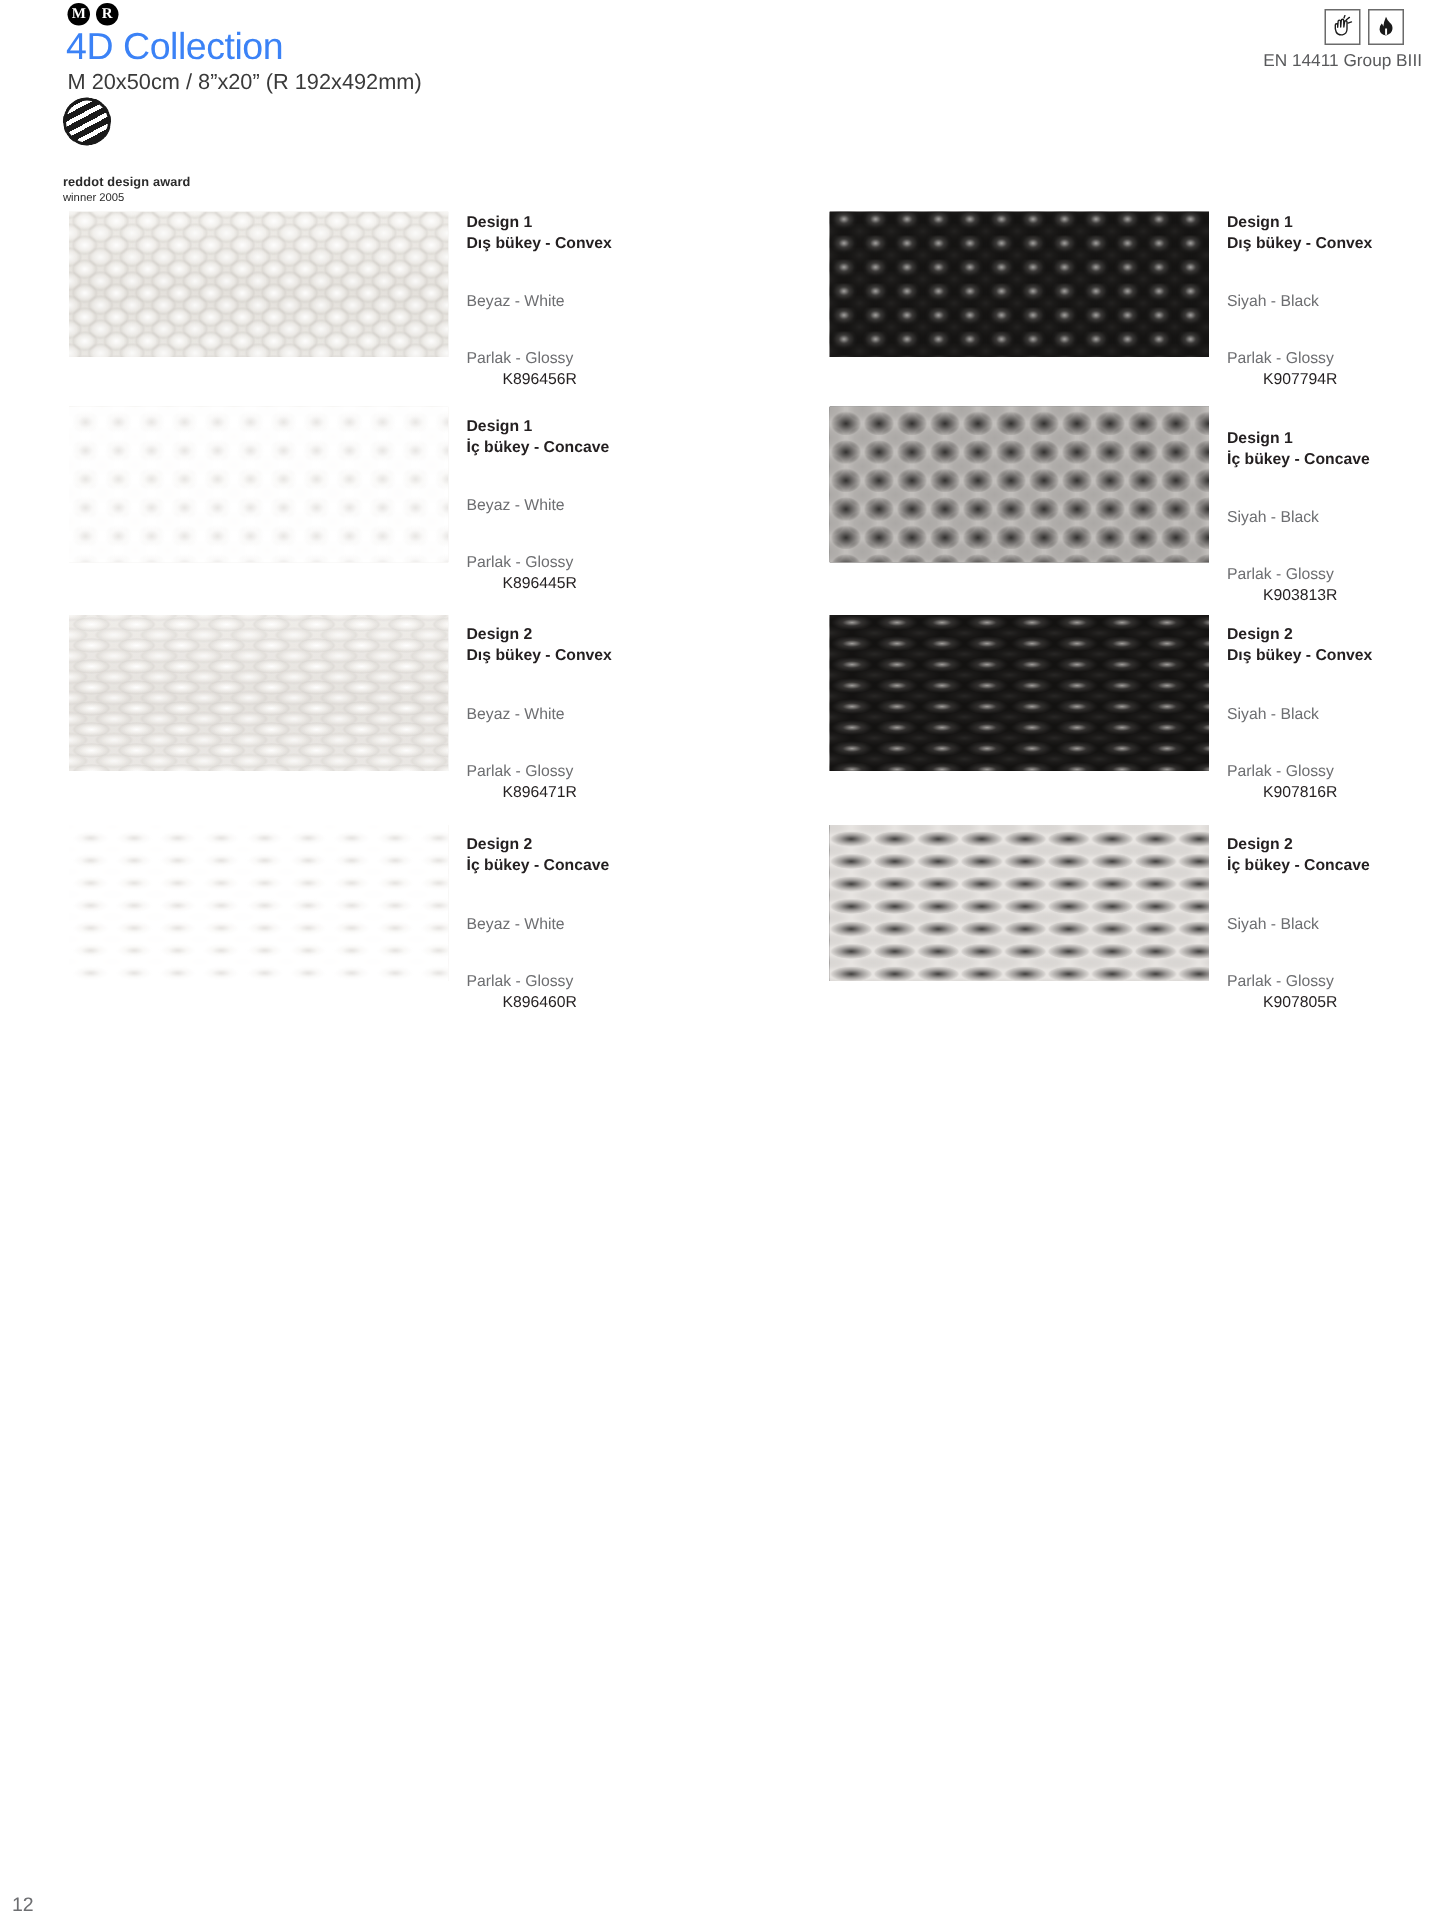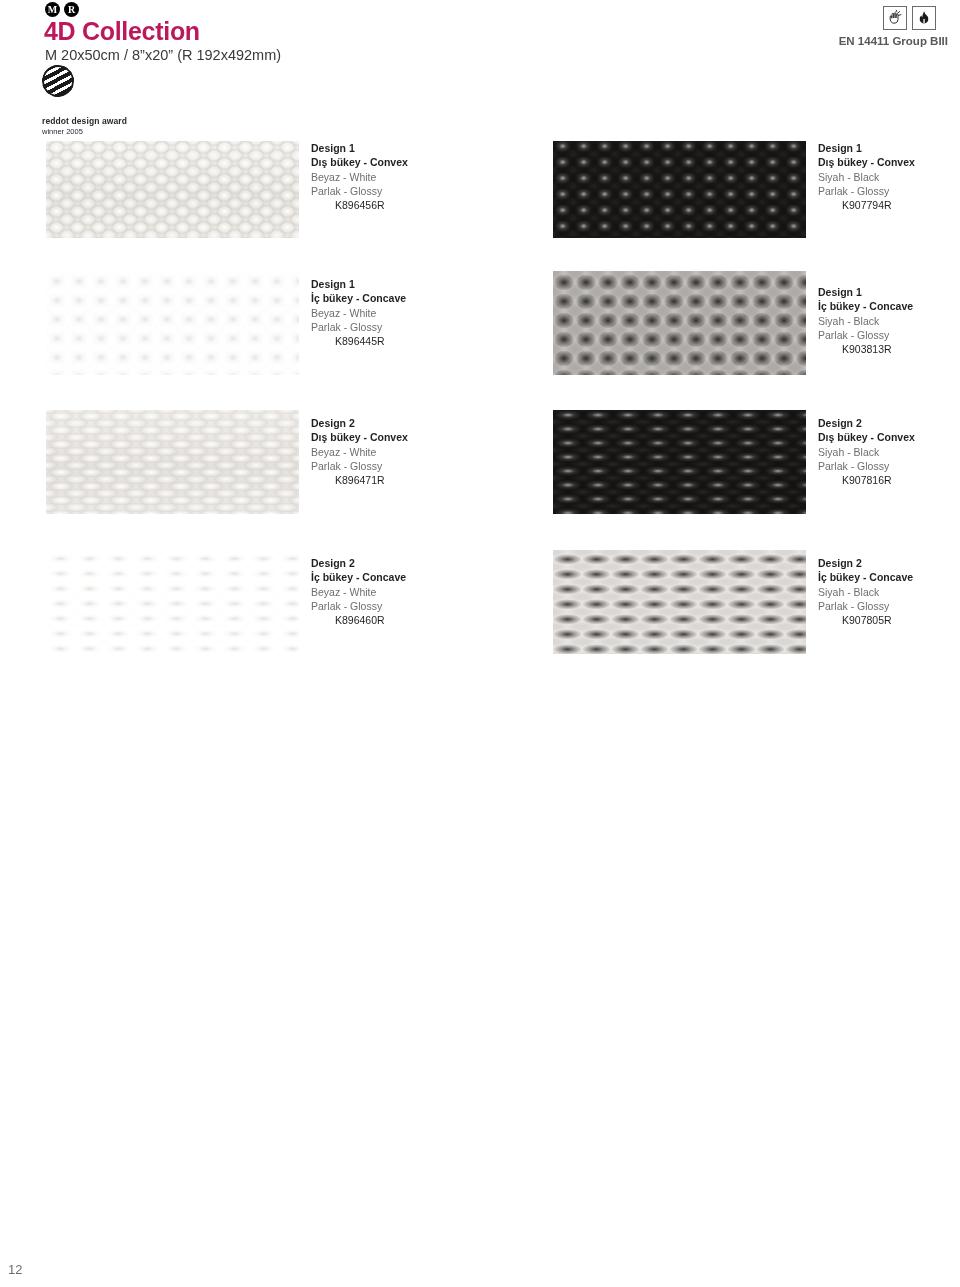--- a/index.html
+++ b/index.html
@@ -37,23 +37,23 @@
     font-size: 10px;
     font-weight: bold;
     line-height: 15px;
     text-align: center;
     font-family: "Liberation Serif", serif;
   }
   .title {
     position: absolute;
     left: 44px; top: 17px;
     font-size: 25px;
-    font-weight: 700;
+    font-weight: 400;
     letter-spacing: -0.3px;
-    color: #be185d;
+    color: #3b82f6;
     white-space: nowrap;
   }
   .subtitle {
     position: absolute;
     left: 45px; top: 47px;
     font-size: 14.5px;
     color: #3a3a3a;
     white-space: nowrap;
   }
   .award {
@@ -111,21 +111,20 @@
     display: flex;
     align-items: center;
     justify-content: center;
   }
   .cert-icon svg { display: block; }
   .cert-label {
     margin-top: 5px;
     font-size: 11.5px;
     color: #58595b;
     white-space: nowrap;
-    font-weight: bold;
   }
 
   
   .rows {
     position: absolute;
     left: 0; top: 0;
     width: 960px;
   }
   .prow {
     position: absolute;
@@ -155,21 +154,21 @@
     left: 265px;
     width: 230px;
     font-size: 10.5px;
     line-height: 14.3px;
     color: #58595b;
     white-space: nowrap;
   }
   .info .ln-design { color: #231f20; font-weight: bold; }
   .info .ln-shape  { color: #231f20; font-weight: bold; }
   .info .ln-color,
-  .info .ln-finish { color: #6d6e71; }
+  .info .ln-finish { color: #6d6e71; margin-top: 24px; }
   .info .ln-code   { color: #231f20; margin-left: 24px; }
 
   
   
   .tex-d1-convex-white {
     width: 100%; height: 100%;
     background-color: #eceae6;
     background-image:
       radial-gradient(ellipse 9px 7px at 50% 40%, rgba(255,255,255,0.95) 0%, rgba(255,255,255,0.2) 55%, rgba(190,186,180,0.28) 85%, rgba(190,186,180,0.05) 100%),
       radial-gradient(ellipse 9px 7px at 50% 40%, rgba(255,255,255,0.95) 0%, rgba(255,255,255,0.2) 55%, rgba(190,186,180,0.28) 85%, rgba(190,186,180,0.05) 100%),

